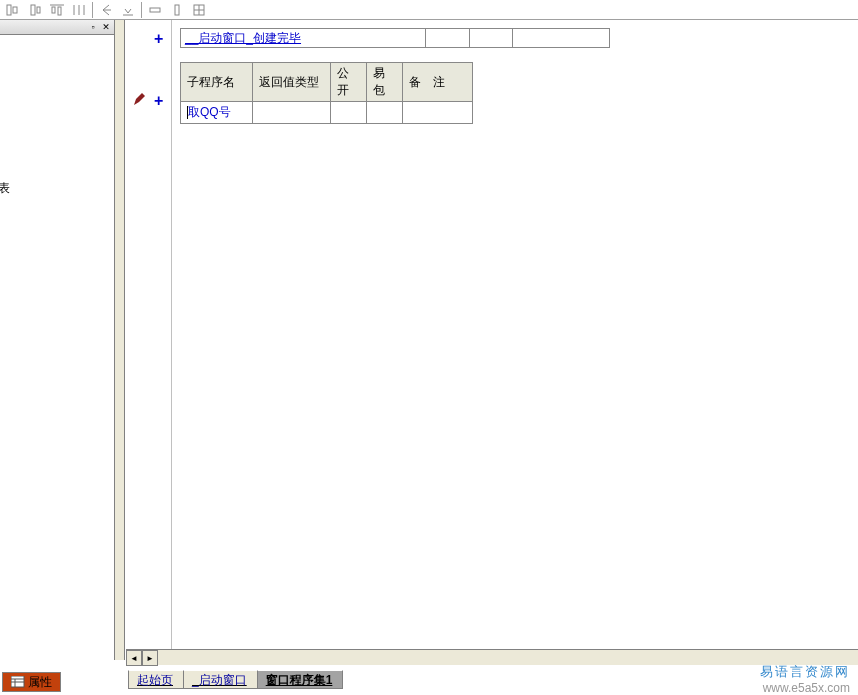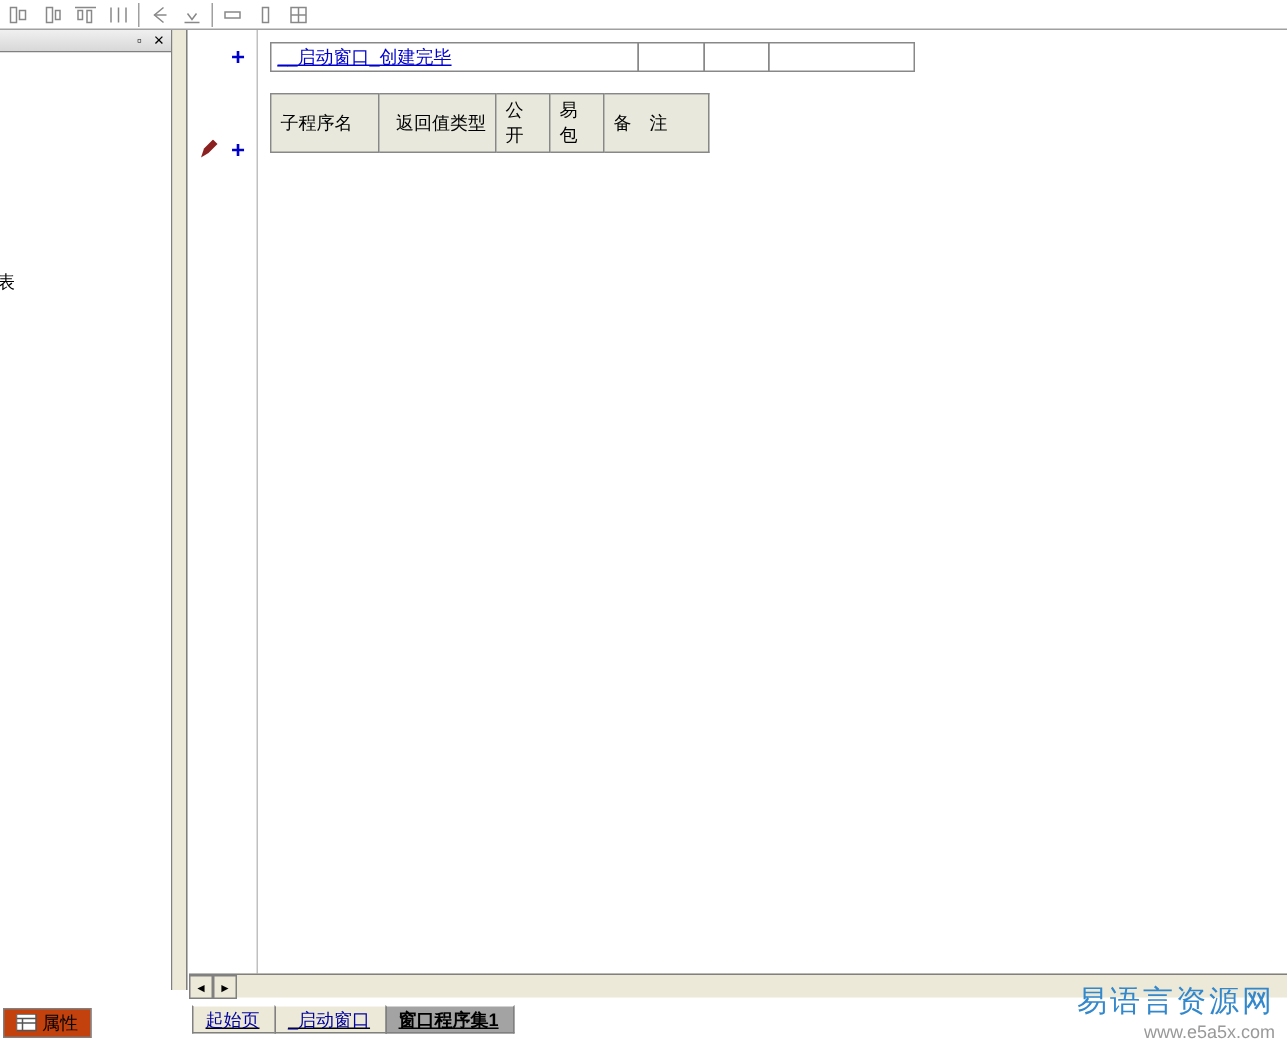--- a/index.html
+++ b/index.html
@@ -212,21 +212,21 @@
   z-index: 2;
 }
 
 
 .watermark {
   position: absolute;
   right: 8px; bottom: 0px;
   text-align: right;
   font-family: "SimSun", sans-serif;
 }
-.wm-cn { color: #3388cc; font-size: 20px; letter-spacing: 2px; }
+.wm-cn { color: #3388cc; font-size: 13px; letter-spacing: 2px; }
 .wm-en { color: #999; font-size: 12px; }
 
 .side-text {
   position: absolute;
   left: -2px;
   top: 160px;
   writing-mode: horizontal-tb;
   color: #000;
 }
 </style>
@@ -334,25 +334,32 @@
   </div>
   <div class="cell" style="width:45px;"></div>
   <div class="cell" style="width:44px;"></div>
   <div class="cell" style="width:98px;"></div>
 </div>
 
 <table class="table2">
   <tbody>
       <tr>
     <th style="width:72px;">子程序名</th>
-    <th style="width:78px;text-align:right;">返回值类型</th>
+    <th style="width:78px;">返回值类型</th>
     <th style="width:36px;">公开</th>
     <th style="width:36px;">易包</th>
     <th style="width:70px;">备　注</th>
   </tr>
+  <tr>
+    <td class="input-cell"><span class="cursor"></span><span>取QQ号</span></td>
+    <td></td>
+    <td></td>
+    <td></td>
+    <td></td>
+  </tr>
 </tbody>
   </table>
 
 <div class="hscroll">
   <span class="scroll-btn">◄</span>
   <span class="scroll-btn">►</span>
 </div>
 
 <div class="bottom-tabs">
   <div class="btab inactive">

